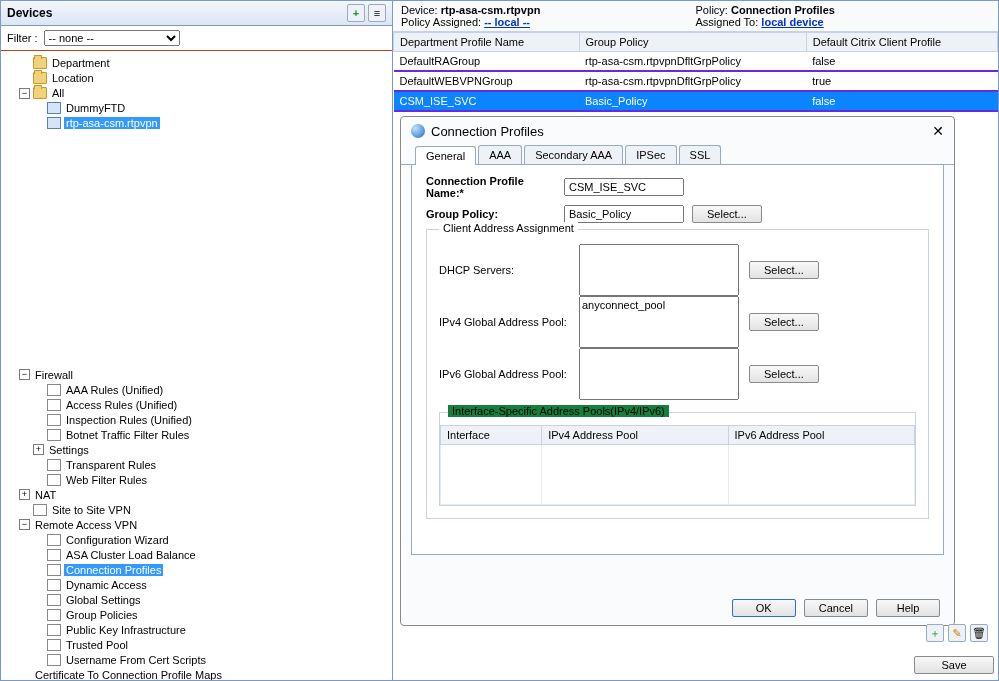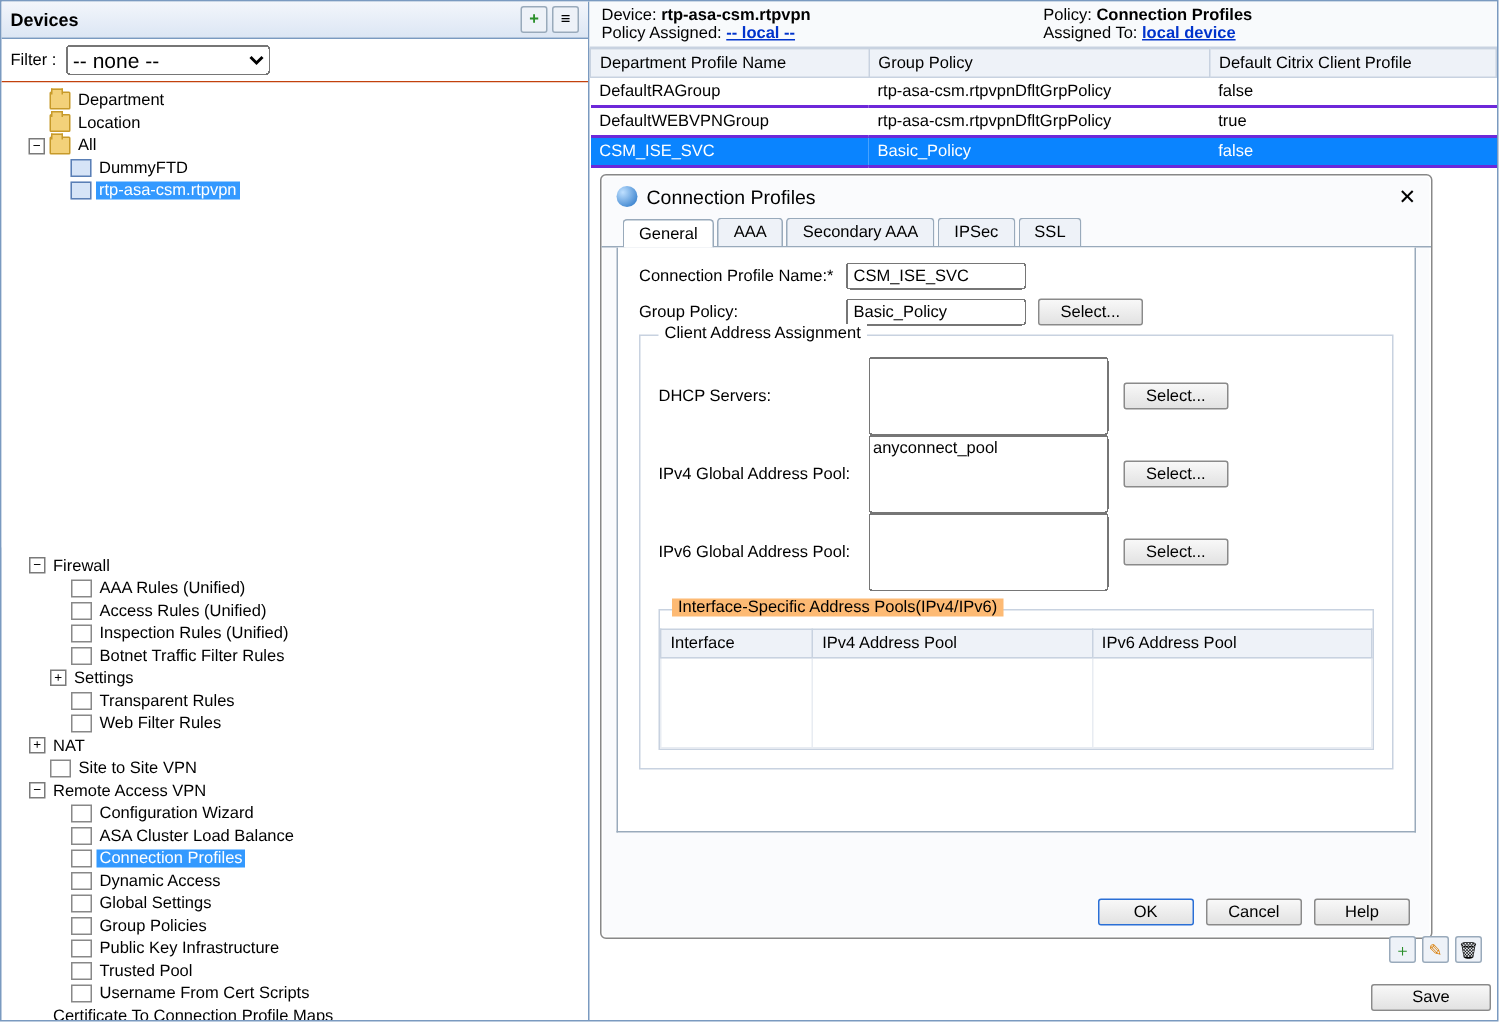--- a/index.html
+++ b/index.html
@@ -6,21 +6,21 @@
   body { margin:0; font-family: Tahoma, Arial, sans-serif; font-size:11px; color:#000;
          width:999px; height:681px; background:#fff; display:flex; border:1px solid #7a9ac0; }
   .left { width:392px; display:flex; flex-direction:column; border-right:1px solid #7a9ac0; }
   .right { flex:1; display:flex; flex-direction:column; position:relative; }
 
   .panel-header { background:linear-gradient(#f3f6fb,#dce6f4); border-bottom:1px solid #7a9ac0;
     padding:3px 6px; font-weight:bold; font-size:12px; display:flex; align-items:center; }
   .panel-header .spacer { flex:1; }
 
   .filter-row { padding:4px 6px; display:flex; align-items:center; gap:6px; border-bottom:1px solid #c2410c;}
-  .filter-row select { width:136px; font-size:14px; }
+  .filter-row select { width:136px; font-size:11px; }
 
   .tree { flex:1; overflow:auto; padding:4px 2px; background:#fff; }
   .tree ul { list-style:none; margin:0; padding-left:14px; }
   .tree li { margin:1px 0; white-space:nowrap; }
   .tree .row { display:flex; align-items:center; gap:3px; padding:1px 2px; }
   .tree .toggle { width:11px; height:11px; border:1px solid #7a7a7a; text-align:center;
      font-size:9px; line-height:9px; background:#fff; cursor:pointer; }
   .tree .toggle.blank { border:none; background:none; }
   .tree .icon { width:14px; height:12px; display:inline-block; }
   .folder { background:#f3d17a; border:1px solid #c79a2a; border-radius:1px; position:relative;}
@@ -48,31 +48,31 @@
     border:1px solid #888; box-shadow:0 0 0 1px #fff inset; border-radius:4px;}
   .dialog-title { display:flex; align-items:center; gap:6px; padding:6px 10px; font-size:13px; }
   .dialog-title .x { margin-left:auto; font-size:14px; cursor:pointer; }
   .tab-bar { display:flex; gap:0; padding:0 14px; border-bottom:1px solid #9ab; margin-top:0;}
   .tab { border:1px solid #9ab; border-bottom:none; padding:3px 10px; background:#eef2f8;
          border-radius:3px 3px 0 0; margin-right:2px; cursor:pointer; min-width:40px; text-align:center;}
   .tab.active { background:#fff; font-weight:normal; position:relative; top:1px;}
   .tab-frame { border:1px solid #9ab; border-top:none; margin:0 10px 8px 10px; height:390px; background:#fff; padding:10px 14px; }
 
   .form-row { display:flex; align-items:center; gap:8px; margin-bottom:6px; }
-  .form-row label{ width:130px;}
+  .form-row label{ width:130px;font-weight:bold;}
   .form-row input[type=text]{ width:120px; font-size:11px; padding:1px 3px;}
   .btn { background:linear-gradient(#f8f8f8,#e2e2e2); border:1px solid #8a8a8a; padding:2px 14px;
          font-size:11px; border-radius:2px; cursor:pointer;}
   .fieldset { border:1px solid #c8d2e0; padding:10px 12px 12px 12px; margin-top:6px;}
   .fieldset-legend { position:relative; top:-18px; background:#fff; padding:0 4px; display:inline-block; }
   .addr-row { display:flex; align-items:center; gap:10px; margin-bottom:8px; margin-top:-8px;}
   .addr-row label { width:130px;}
   .addr-row textarea { width:160px; height:52px; resize:none; font-family:inherit; font-size:11px;}
   .inner-fieldset { border:1px solid #c8d2e0; margin-top:12px;}
-  .inner-legend { position:relative; top:-8px; left:8px; background:#fdba74; padding:0 4px; display:inline-block;}
+  .inner-legend { position:relative; top:-8px; left:8px; background:#15803d; padding:0 4px; display:inline-block;}
   .pool-grid{ width:100%; border-collapse:collapse; font-size:11px;}
   .pool-grid th{ text-align:left; border:1px solid #c8d2e0; padding:3px 6px; background:#eef2f8; font-weight:normal;}
   .pool-grid td{ height:60px; border:1px solid #e8ecf2;}
 
   .dialog-buttons { position:absolute; bottom:8px; right:14px; display:flex; gap:8px;margin-left:41px;}
   .dialog-buttons .btn{ min-width:64px;}
 
   .iconbtn { width:18px; height:18px; border:1px solid #9ab; background:#eef2f8; border-radius:2px;
     display:flex; align-items:center; justify-content:center; cursor:pointer; font-size:11px;}
   .iconbtn.orange{ color:#d97b00;}

